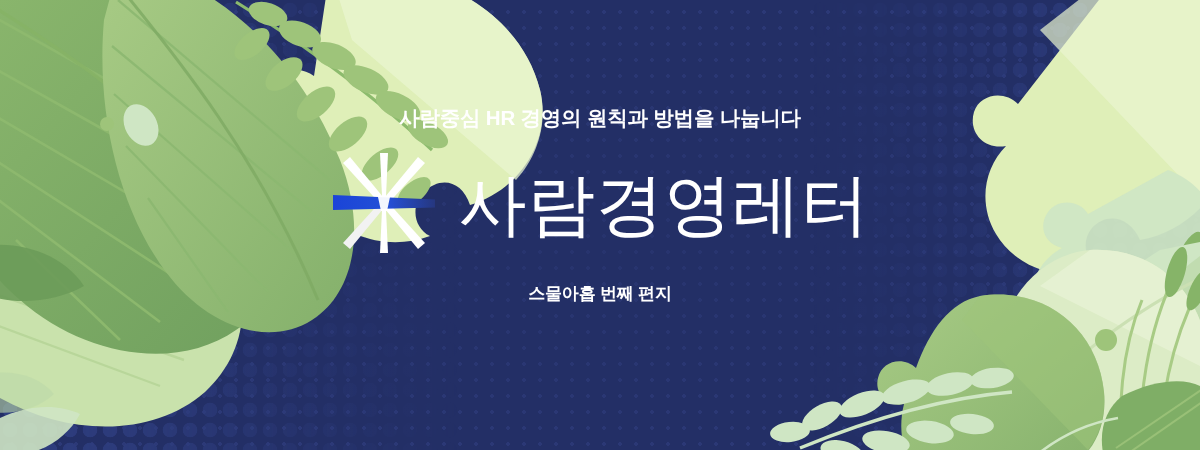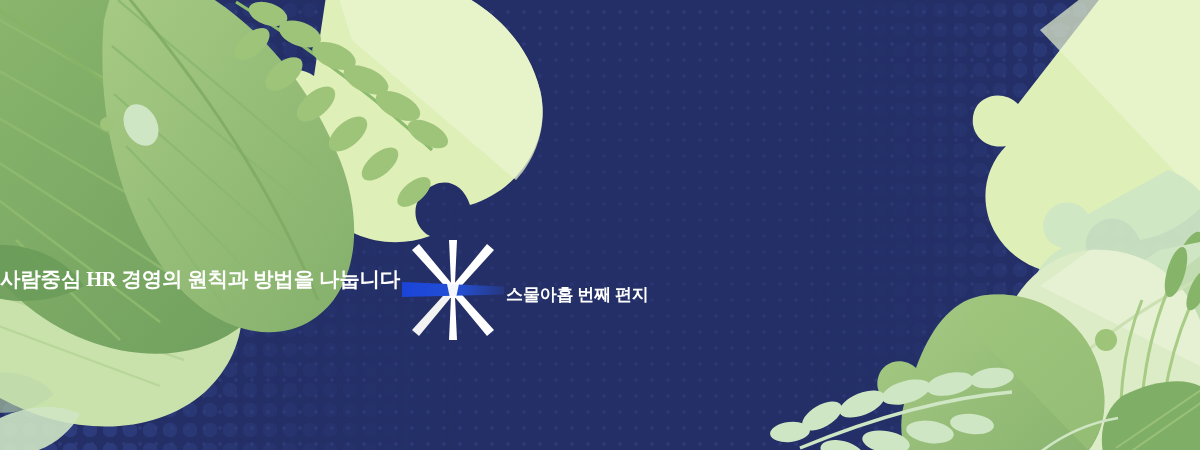--- a/index.html
+++ b/index.html
@@ -64,26 +64,25 @@
     width: 1200px;
     height: 450px;
     pointer-events: none;
   }
 
   
   .content {
     position: absolute;
     inset: 0;
     display: flex;
-    flex-direction: row;
+    flex-direction: column;
     align-items: center;
     justify-content: flex-start;
     padding-top: 108px;
     box-sizing: border-box;
-    font-family: Liberation Serif, serif;
   }
   .tagline {
     color: #ffffff;
     font-size: 20.5px;
     font-weight: 700;
     letter-spacing: -0.2px;
     line-height: 1;
     white-space: nowrap;
   }
   .title-row {
@@ -322,17 +321,18 @@
 
         <polygon points="12,92 19,98 57,52 52,48" fill="#f2f2f2"></polygon>
 
         <polygon points="94,92 87,98 49,52 54,48" fill="#ffffff"></polygon>
 
         <polygon points="2,44 104,48.5 104,56.5 2,59" fill="url(#barGrad)"></polygon>
 
         <polygon points="47,46 59,46 56,60 50,60" fill="#ffffff" opacity="0.95"></polygon>
       </svg>
 
+      <div class="title-text">사람경영레터</div>
     </div>
 
     <div class="subtitle">스물아홉 번째 편지</div>
   </div>
 </div>
 
 </body></html>

